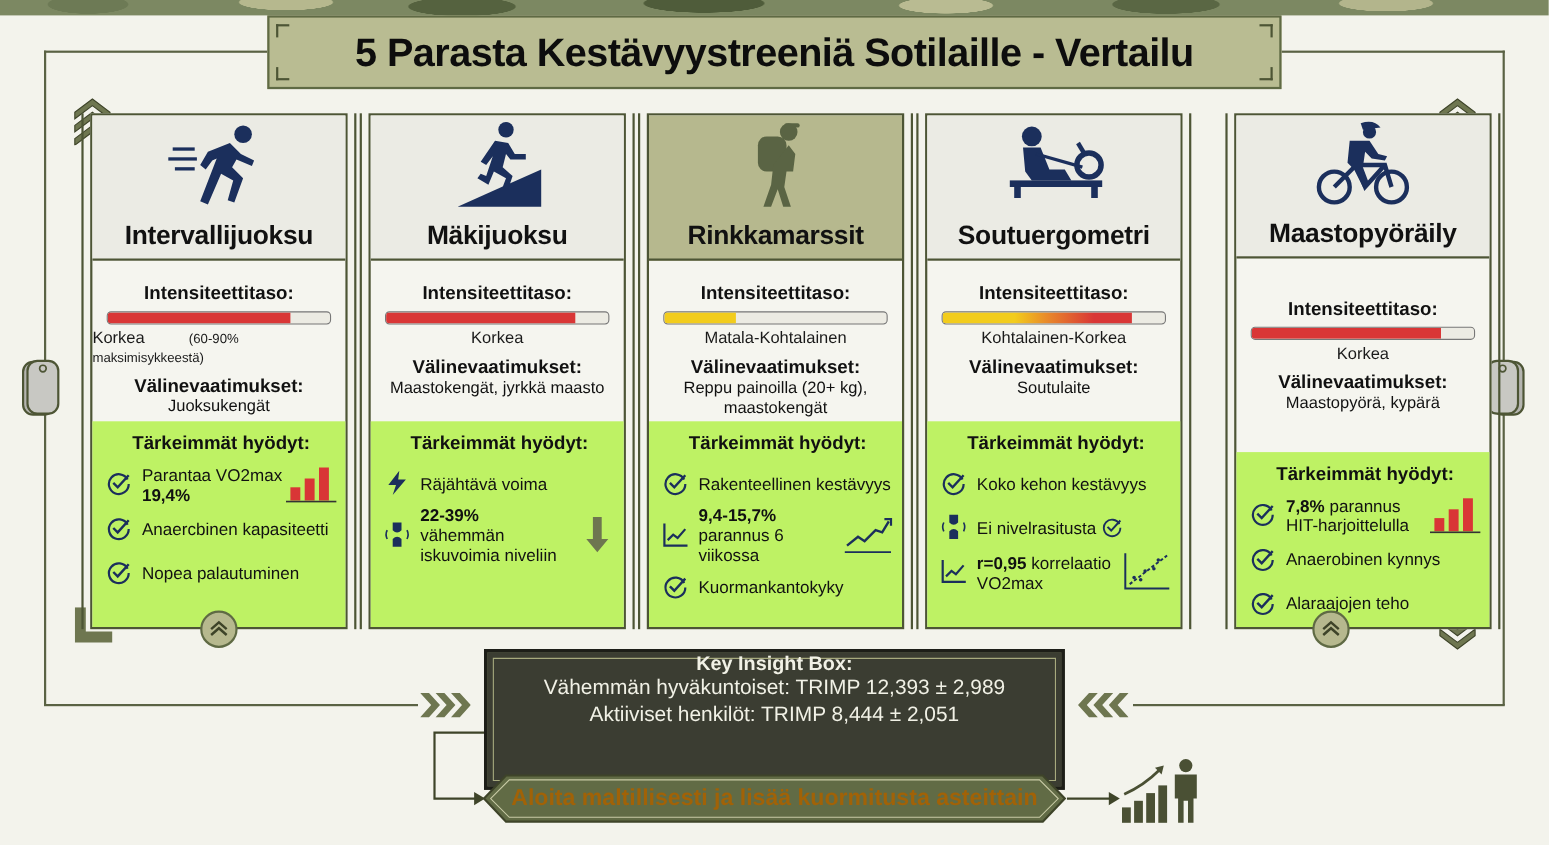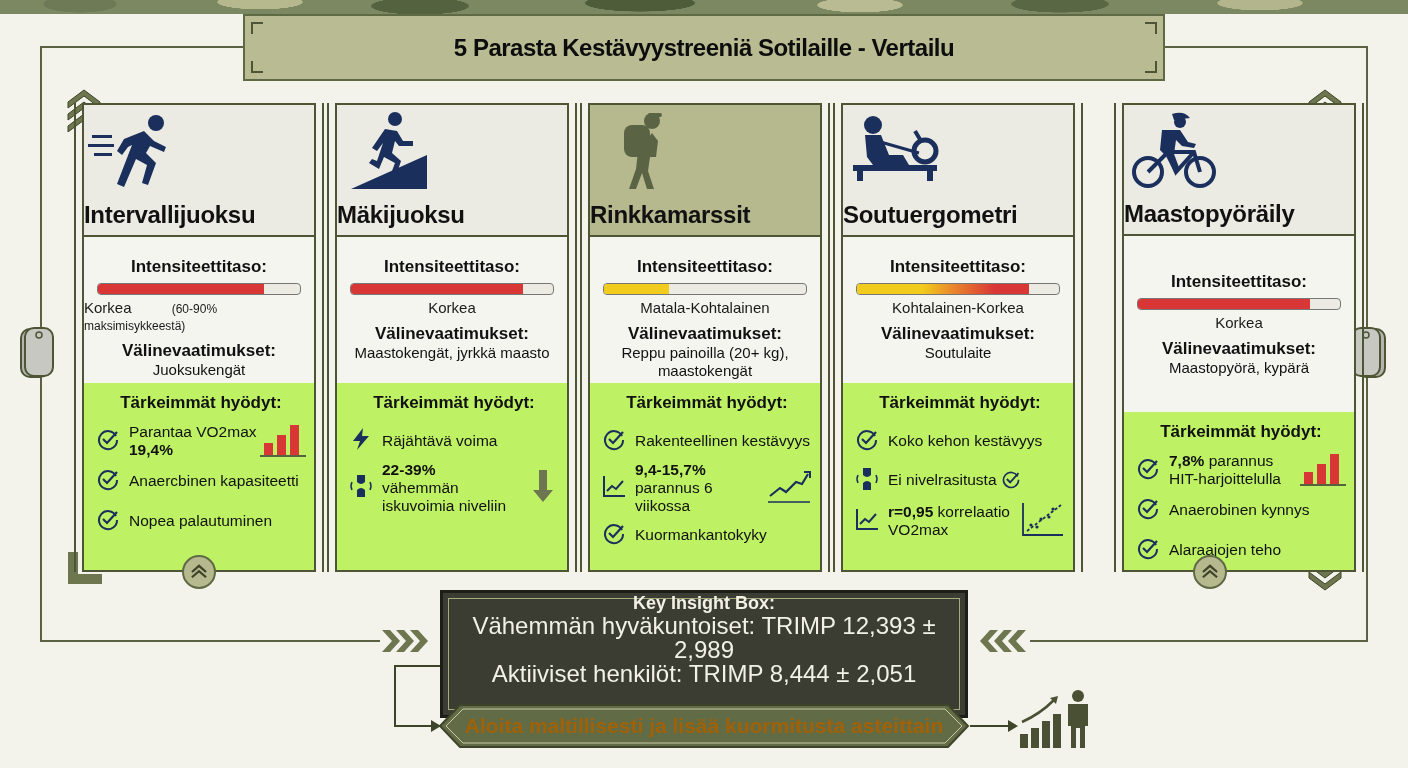--- a/index.html
+++ b/index.html
@@ -26,33 +26,33 @@
   .title-box {
     position: absolute; left: 243px; top: 14px; width: 922px; height: 67px;
     background: #b9bc92; border: 2px solid #5f6a44;
     display: flex; align-items: center; justify-content: center;
   }
   .title-box .corner { position: absolute; width: 12px; height: 12px; border-color: #4d5535; border-style: solid; }
   .title-box .tl { left: 6px; top: 6px; border-width: 2px 0 0 2px; }
   .title-box .tr { right: 6px; top: 6px; border-width: 2px 2px 0 0; }
   .title-box .bl { left: 6px; bottom: 6px; border-width: 0 0 2px 2px; }
   .title-box .br { right: 6px; bottom: 6px; border-width: 0 2px 2px 0; }
-  .title-text { font-size: 24px; font-weight: bold; color: #0d0d0d; letter-spacing: -0.5px; }
+  .title-text { font-size: 36px; font-weight: bold; color: #0d0d0d; letter-spacing: -0.5px; }
 
   .card {
     position: absolute; top: 103px; width: 234px; height: 469px;
     border: 2px solid #4d5535; background: #f5f5ef;
     display: flex; flex-direction: column;
   }
   .card::before, .card::after { content: ""; position: absolute; top: -2px; bottom: -2px; width: 2px; background: #4d5535; }
   .card::before { left: -10px; }
   .card::after { right: -10px; }
   .card-head {
     height: 132px; background: #ebebe4; border-bottom: 2px solid #4d5535;
-    display: flex; flex-direction: column; justify-content: flex-end;
+    display: flex; flex-direction: column; align-items: center; justify-content: flex-end;
     padding-bottom: 6px;
   }
   .card.featured .card-head { background: #b6b88e; }
   .card-icon { width: 100px; height: 80px; margin-bottom: 6px; }
   .card-name { font-size: 24px; font-weight: bold; letter-spacing: -0.3px; }
   .card-mid { height: 146px; display: flex; flex-direction: column; align-items: center; padding-top: 20px; }
   .sec-label { font-size: 17px; font-weight: bold; }
   .bar {
     width: 204px; height: 12px; border: 1px solid #777; border-radius: 4px;
     background: #ecebe3; margin: 6px 0 4px; overflow: hidden; position: relative;
@@ -72,21 +72,21 @@
     position: absolute; width: 34px; height: 34px; border-radius: 50%;
     background: #b6b88e; border: 2px solid #5f6a44;
   }
   .insight {
     position: absolute; left: 440px; top: 590px; width: 528px; height: 128px;
     background: #3b3d32; border: 3px solid #1d1e18;
     box-shadow: inset 0 0 0 5px #3b3d32, inset 0 0 0 6px #a7aa7e;
     color: #f1f1e6; text-align: center; padding-top: 0;
   }
   .insight .ik { font-size: 18px; font-weight: bold; }
-  .insight .il { font-size: 24px; line-height: 24px; }
+  .insight .il { font-size: 19px; line-height: 24px; }
   .cta {
     position: absolute; left: 438px; top: 703px; width: 532px; height: 46px;
   }
   .cta-text {
     position: absolute; left: 0; top: 0; width: 100%; height: 100%;
     display: flex; align-items: center; justify-content: center;
     color: #a16207; font-size: 21px; font-weight: bold;
   }
 </style>
 </head>

